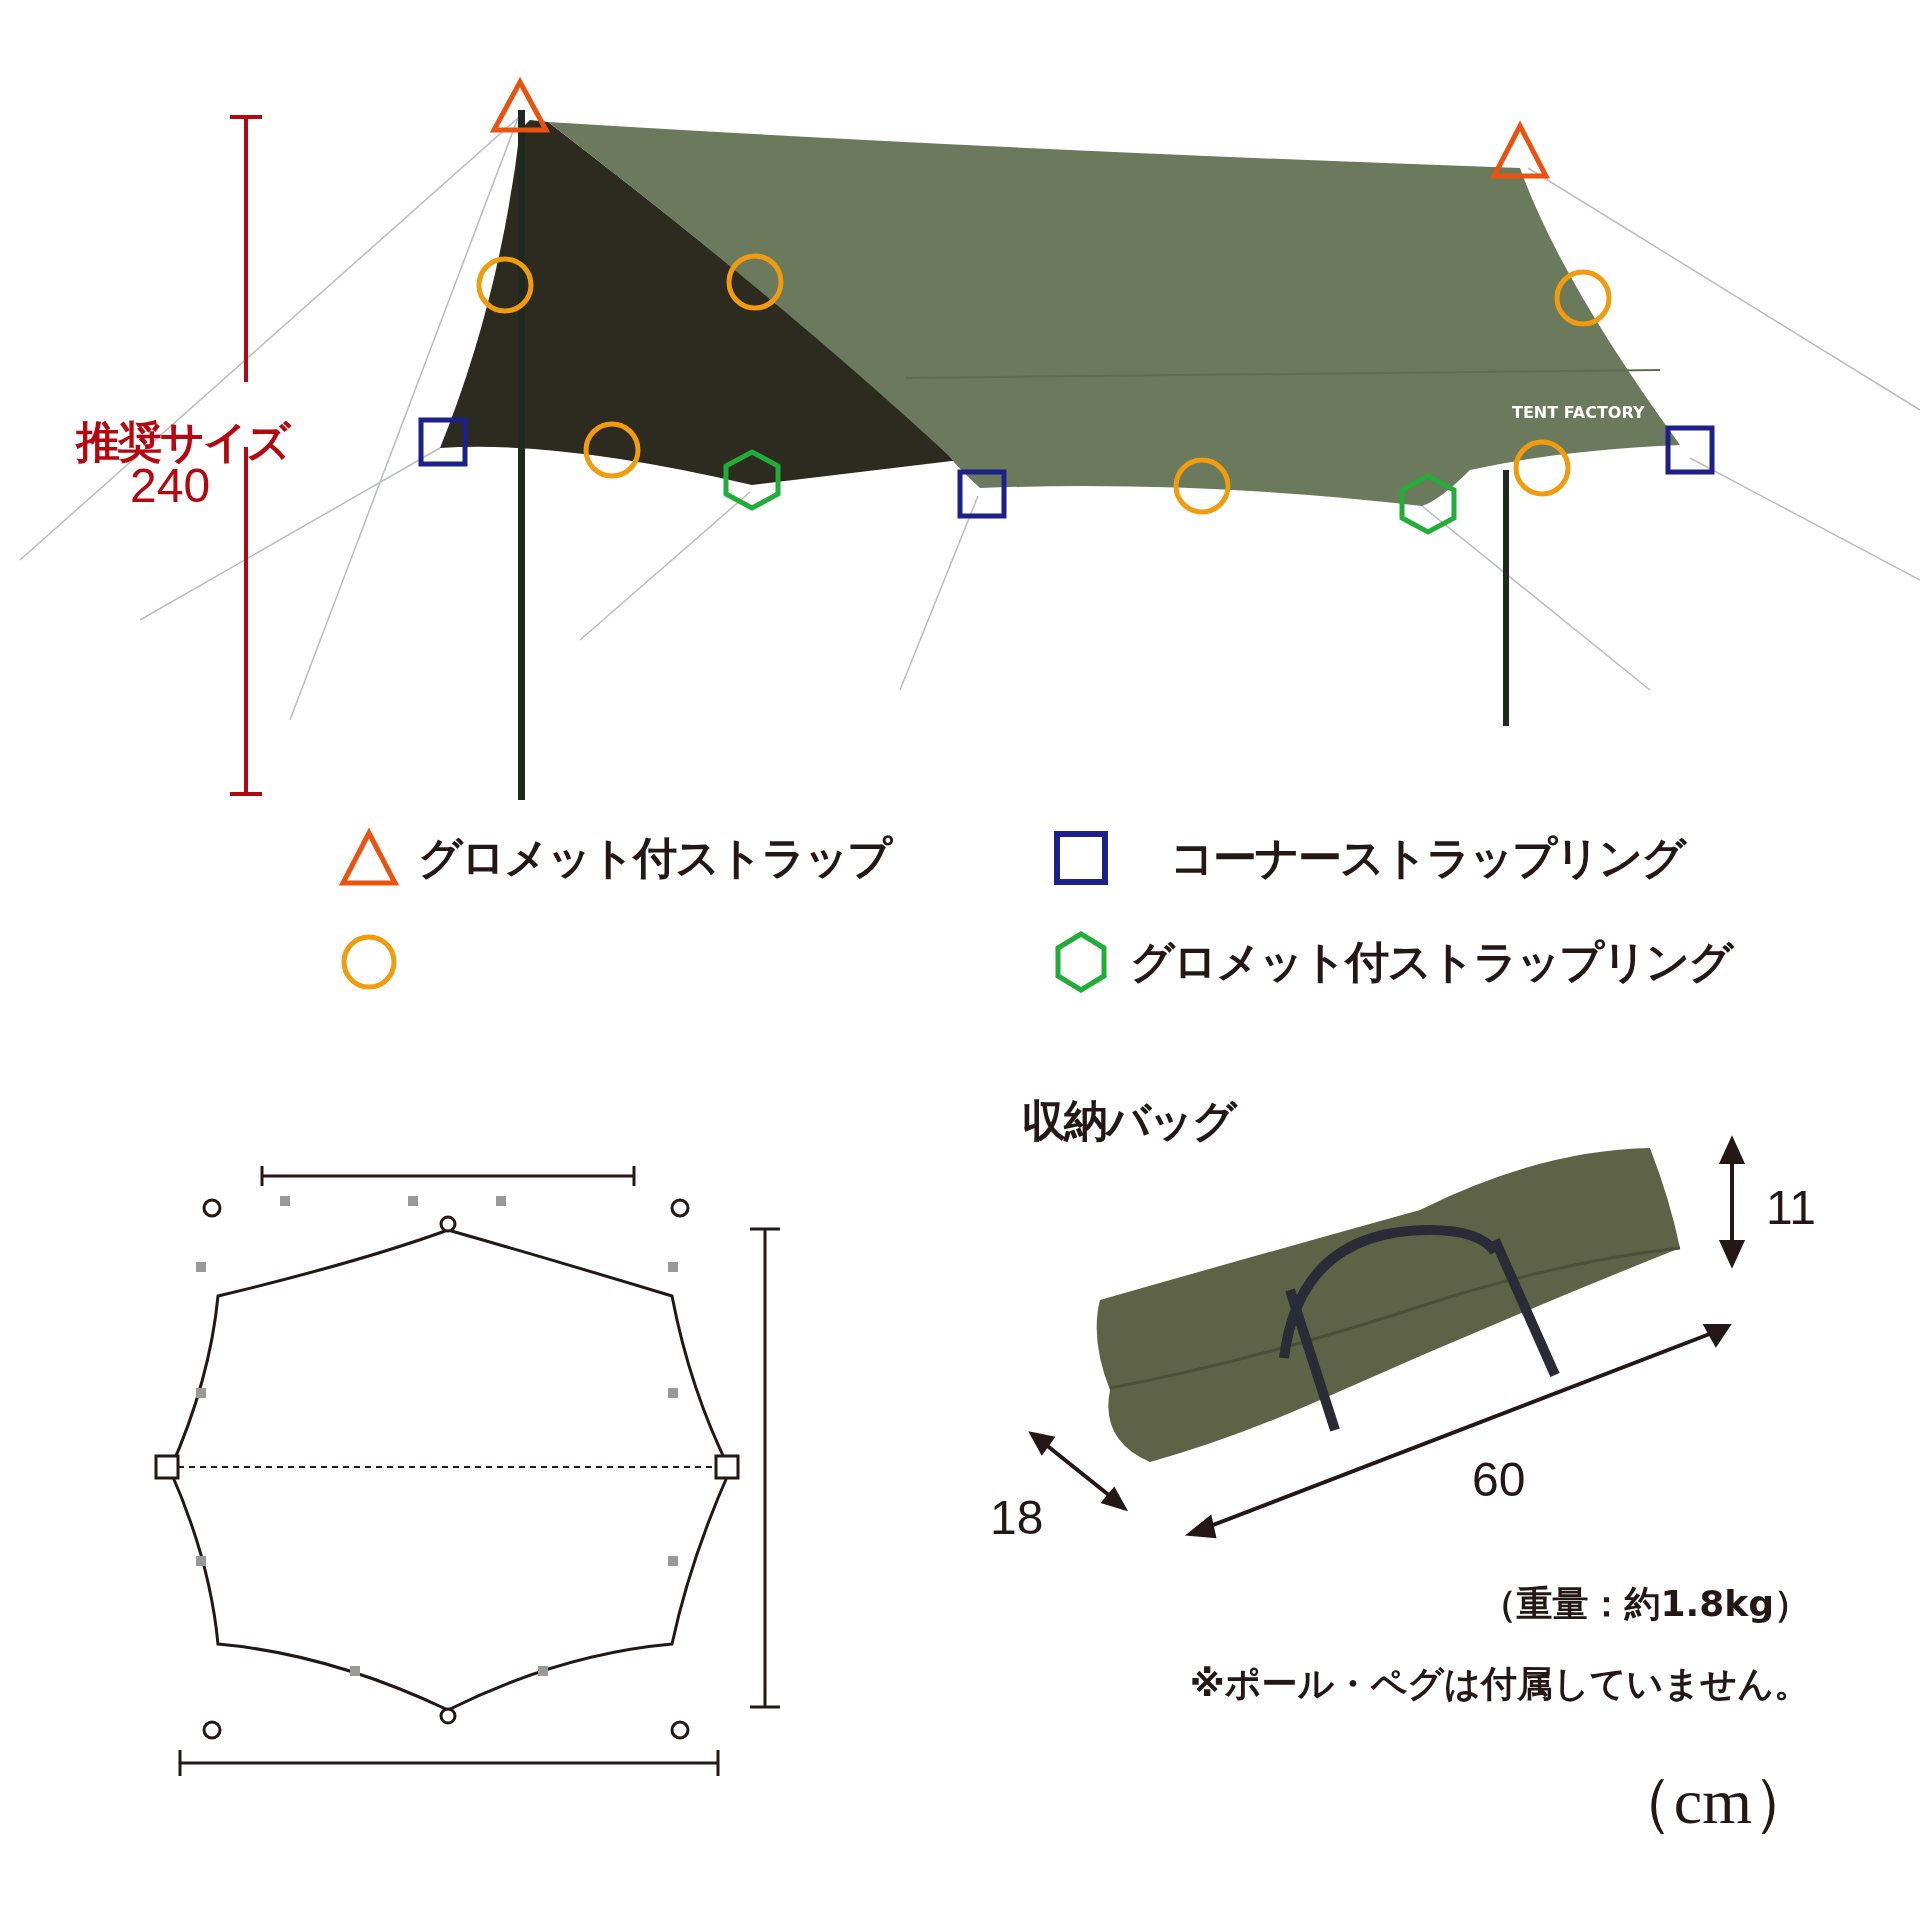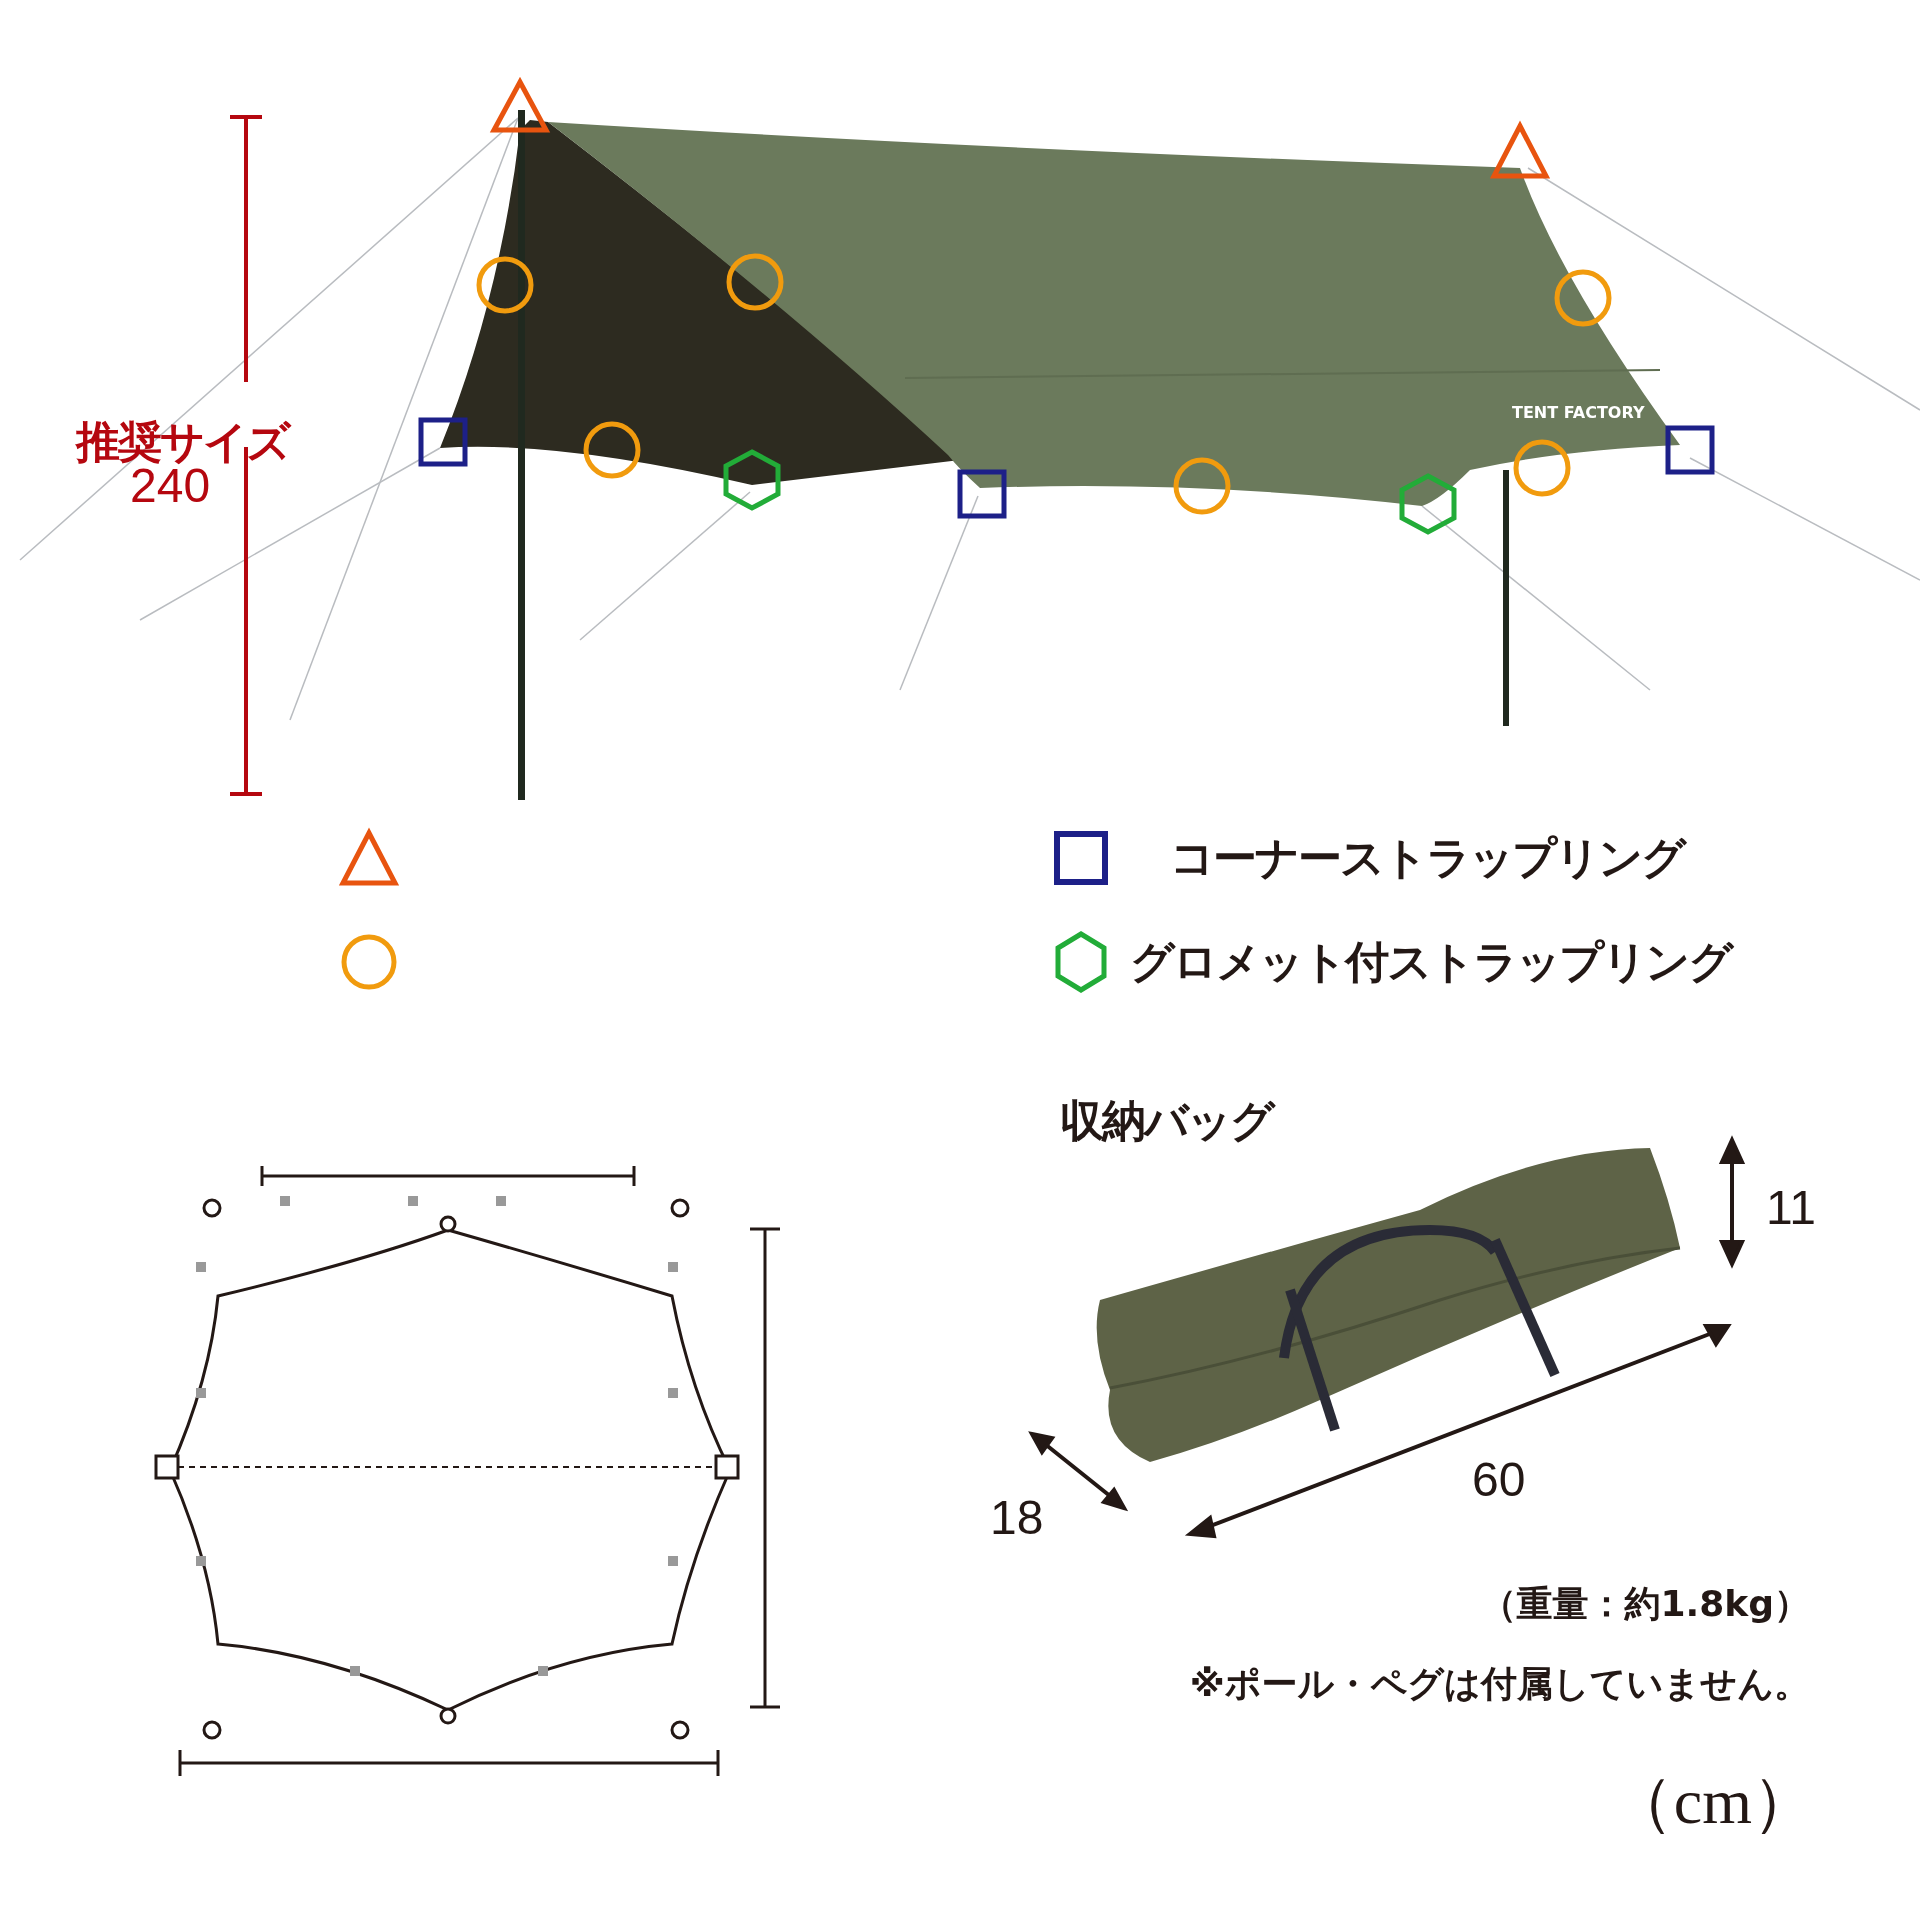--- a/index.html
+++ b/index.html
@@ -65,20 +65,21 @@
   </svg>
   <div class="abs dim-red" style="left:76px;top:385px;font-size:44px;font-weight:bold;letter-spacing:-2px;margin-top:28px;">推奨サイズ</div>
   <div class="abs dim-red" style="left:130px;top:458px;font-size:48px;font-family:'Liberation Sans',sans-serif;">240</div>
 </div>
 
 <div>
   <div class="legend-item" style="left:338px;top:828px;">
     <svg class="legend-icon" viewBox="0 0 62 62">
         <polygon points="31,6 57,56 5,56" fill="none" stroke="#e8540f" stroke-width="5"></polygon>
       </svg>
+    <span class="legend-label">グロメット付ストラップ</span>
   </div>
   <div class="legend-item" style="left:1050px;top:828px;gap:40px;">
     <svg class="legend-icon" viewBox="0 0 62 62">
         <rect x="7" y="7" width="48" height="48" fill="none" stroke="#1d2088" stroke-width="6"></rect>
       </svg>
     <span class="legend-label">コーナーストラップリング</span>
   </div>
   <div class="legend-item" style="left:338px;top:932px;">
     <svg class="legend-icon" viewBox="0 0 62 62">
         <circle cx="31" cy="31" r="25" fill="none" stroke="#f19b0e" stroke-width="5"></circle>
@@ -130,21 +131,21 @@
       <rect x="196" y="1556" width="10" height="10"></rect>
       <rect x="668" y="1556" width="10" height="10"></rect>
       <rect x="350" y="1666" width="10" height="10"></rect>
       <rect x="538" y="1666" width="10" height="10"></rect>
     </g>
   </svg>
 
 </div>
 
 <div class="abs" style="left:960px;top:1080px;width:960px;height:840px;">
-  <div class="abs" style="left:62px;top:12px;font-size:44px;font-weight:bold;letter-spacing:-2px;margin-left:38px;">収納バッグ</div>
+  <div class="abs" style="left:62px;top:12px;font-size:44px;font-weight:bold;letter-spacing:-2px;">収納バッグ</div>
   <svg class="layer" width="960" height="840" viewBox="960 1080 960 840">
 
     <path d="M1100 1300 Q1240 1260 1420 1210 Q1540 1150 1650 1148 Q1670 1200 1680 1248 Q1500 1320 1320 1400 Q1230 1440 1150 1462 Q1100 1440 1110 1390 Q1090 1340 1100 1300 Z" fill="#5e6347"></path>
     <path d="M1110 1388 Q1260 1360 1440 1300 Q1570 1260 1680 1248" stroke="#4a4f38" stroke-width="3" fill="none"></path>
 
     <path d="M1284 1358 Q1300 1230 1430 1230 Q1480 1230 1495 1252" stroke="#2a2b36" stroke-width="10" fill="none"></path>
     <line x1="1290" y1="1290" x2="1335" y2="1430" stroke="#2a2b36" stroke-width="10"></line>
     <line x1="1495" y1="1240" x2="1555" y2="1375" stroke="#2a2b36" stroke-width="10"></line>
 
     <g stroke="#231815" stroke-width="4" fill="#231815">

